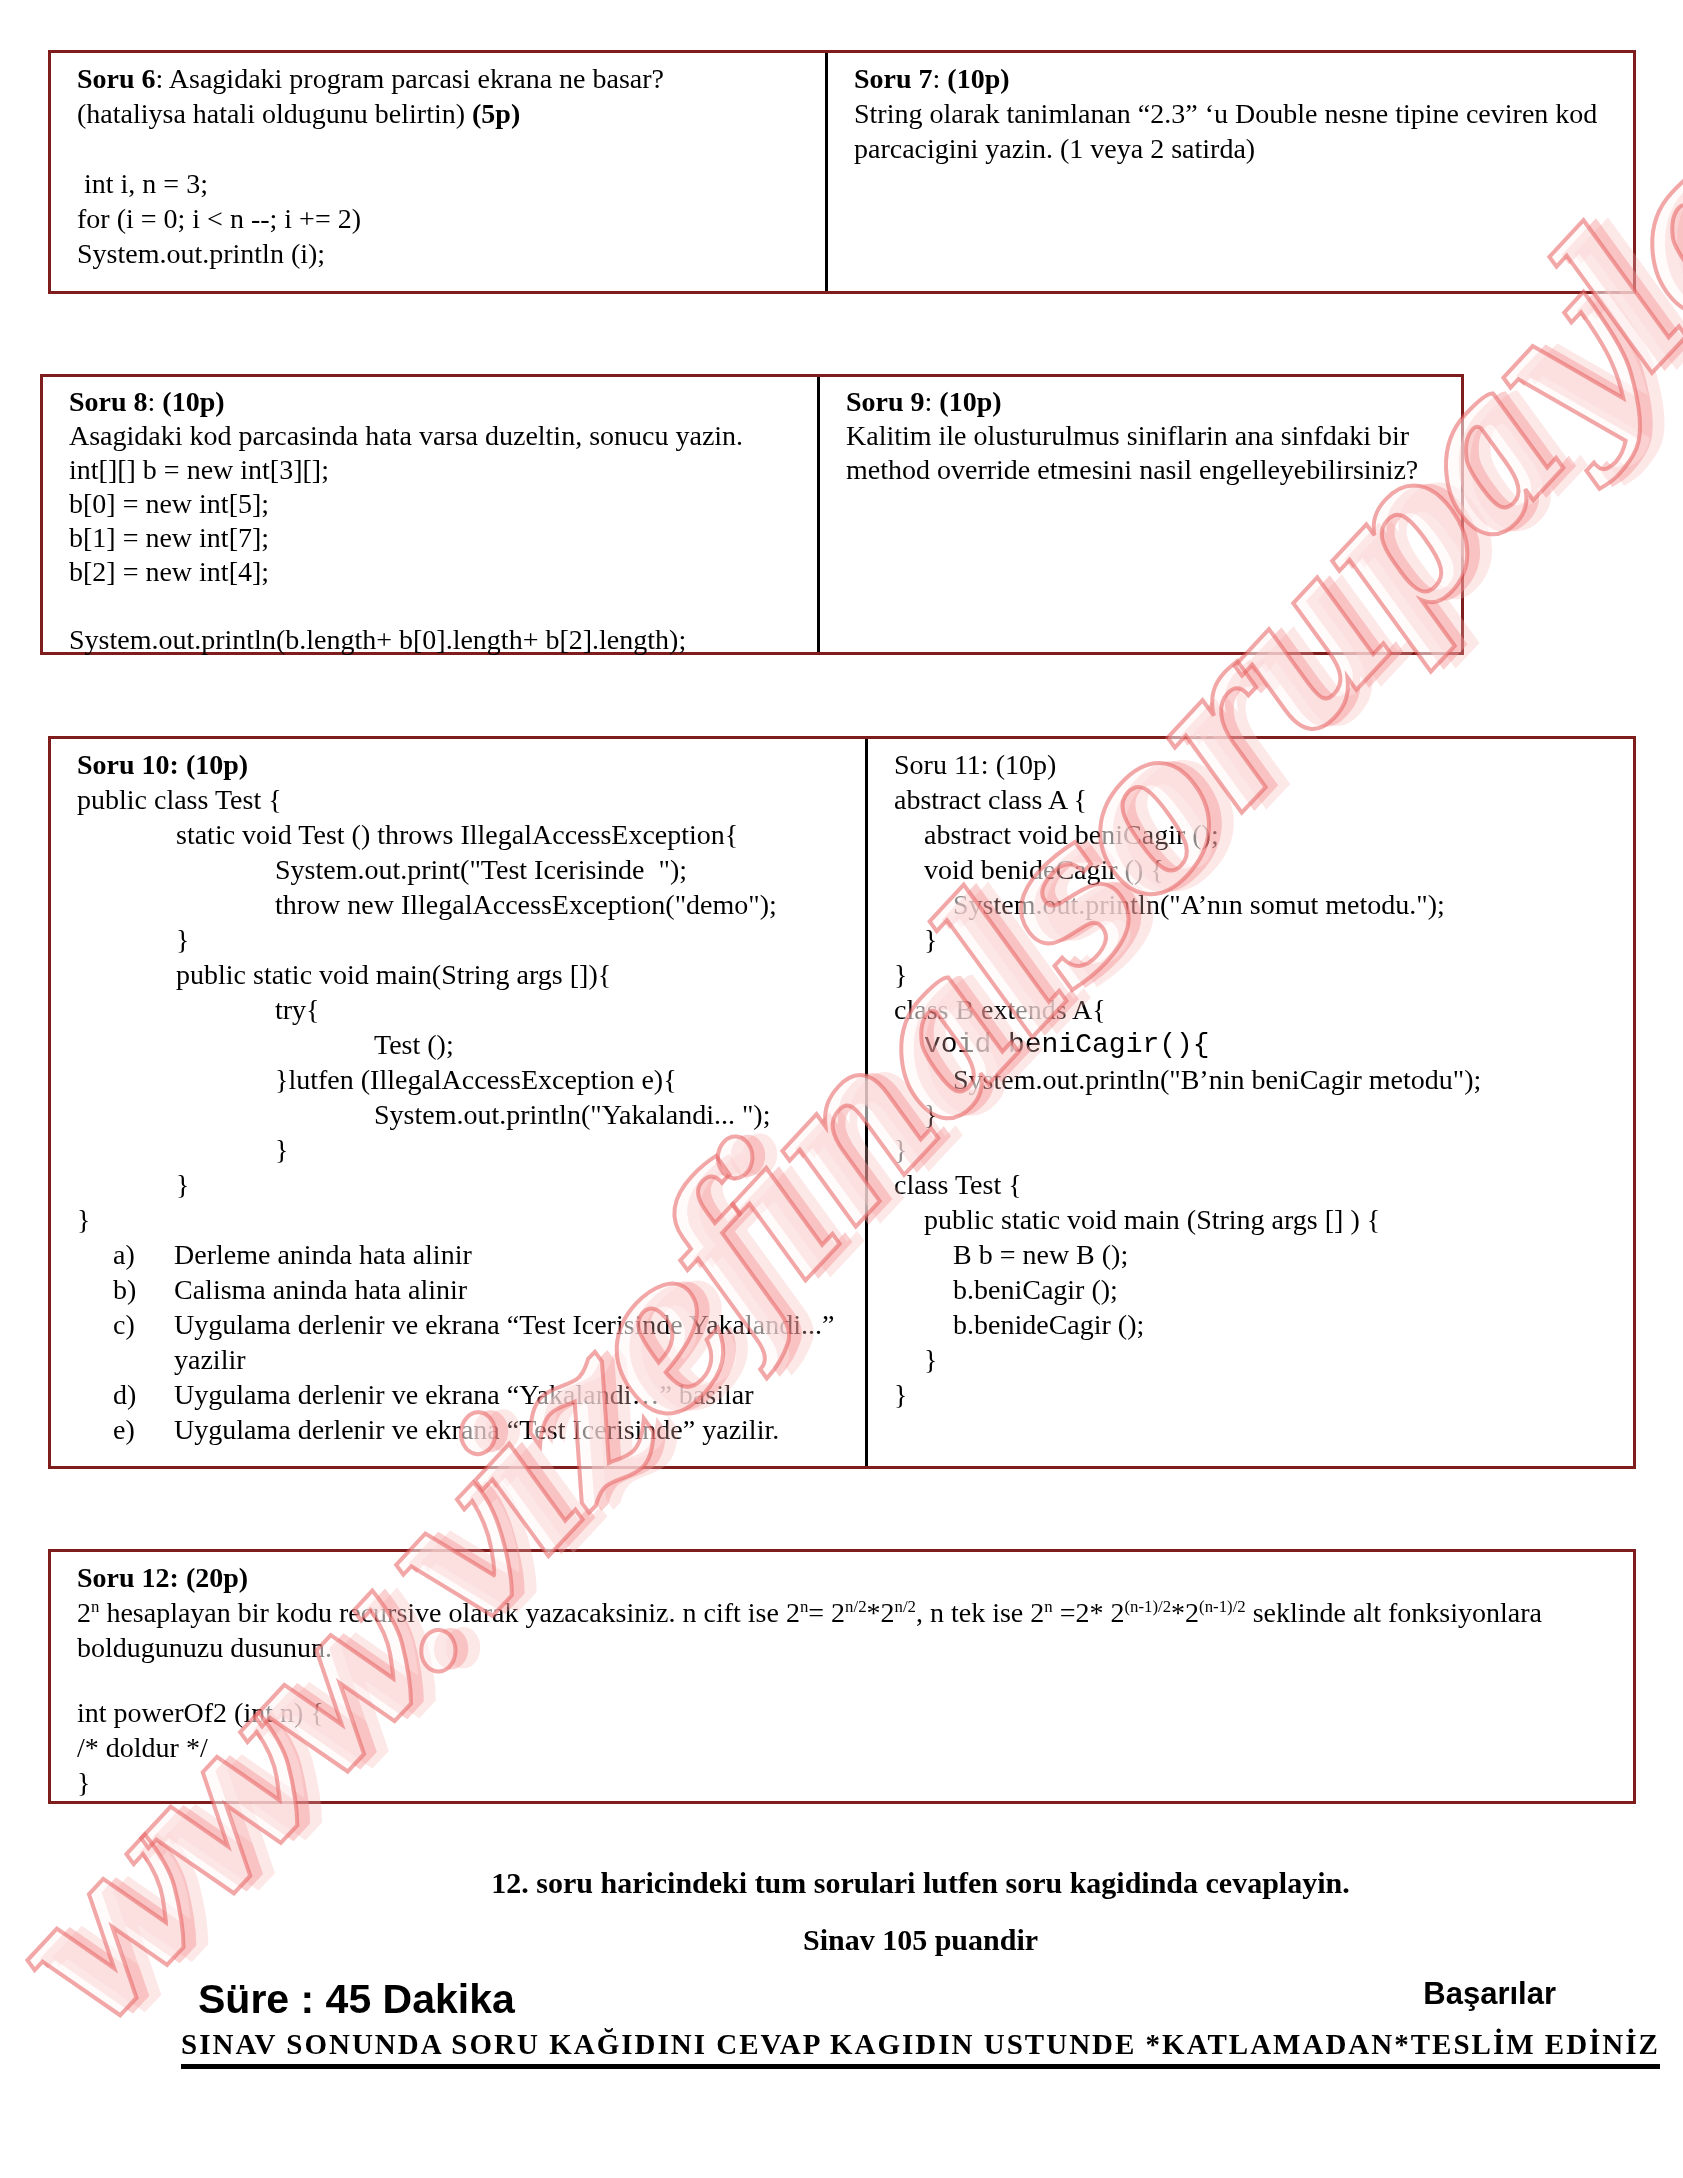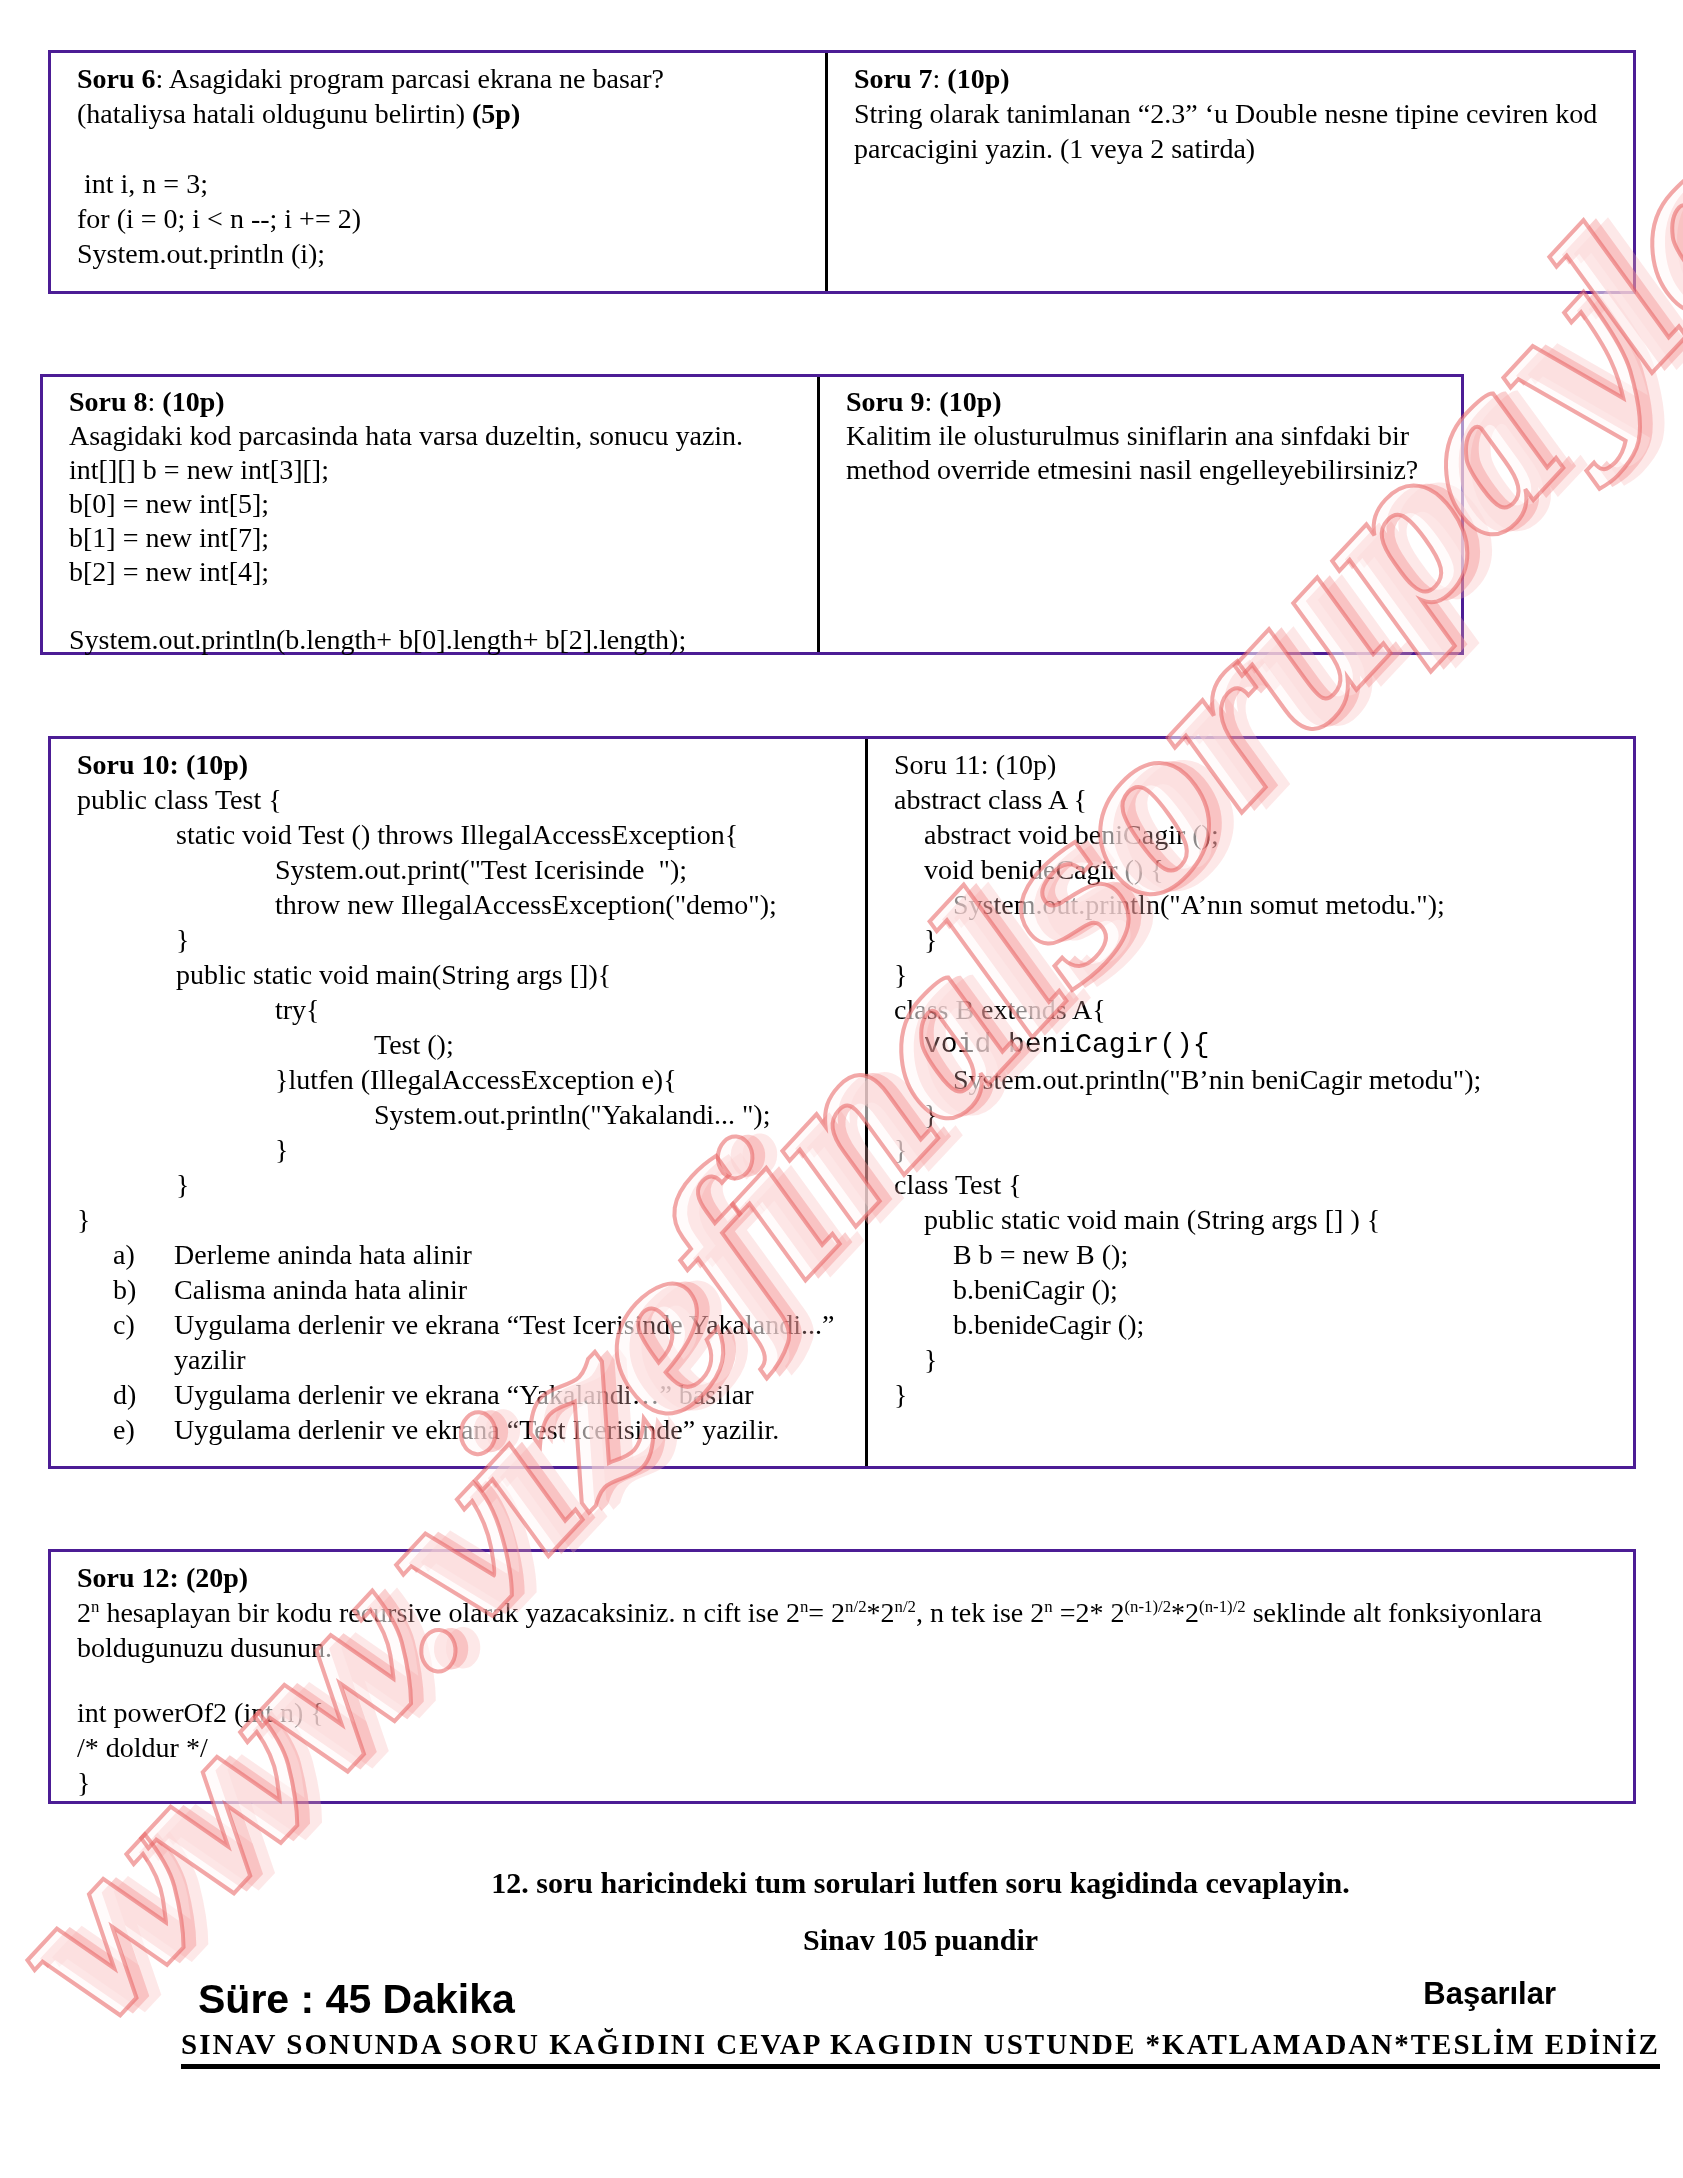--- a/index.html
+++ b/index.html
@@ -2,21 +2,21 @@
 <html><head>
 <meta charset="utf-8">
 <style>
   html,body{margin:0;padding:0;}
   body{
     width:1683px;height:2178px;position:relative;background:#ffffff;
     font-family:"Liberation Serif", serif;font-size:28px;color:#000;
     overflow:hidden;
   }
   .box{
-    position:absolute;border:3px solid #4c1d95;background:transparent;
+    position:absolute;border:3px solid #7f1d1d;background:transparent;
     display:flex;box-sizing:border-box;z-index:1;
   }
   .col{box-sizing:border-box;padding:8px 22px 0 26px;line-height:35px;}
   .col-r{border-left:3px solid #000;}
   #box2 .col{line-height:34px;}
   .runs-par{white-space:normal;}
   .code-block{}
   .code-line{white-space:pre-wrap;min-height:1em;}
   .spacer{height:35px;}
   .spacer-sm{height:30px;}

